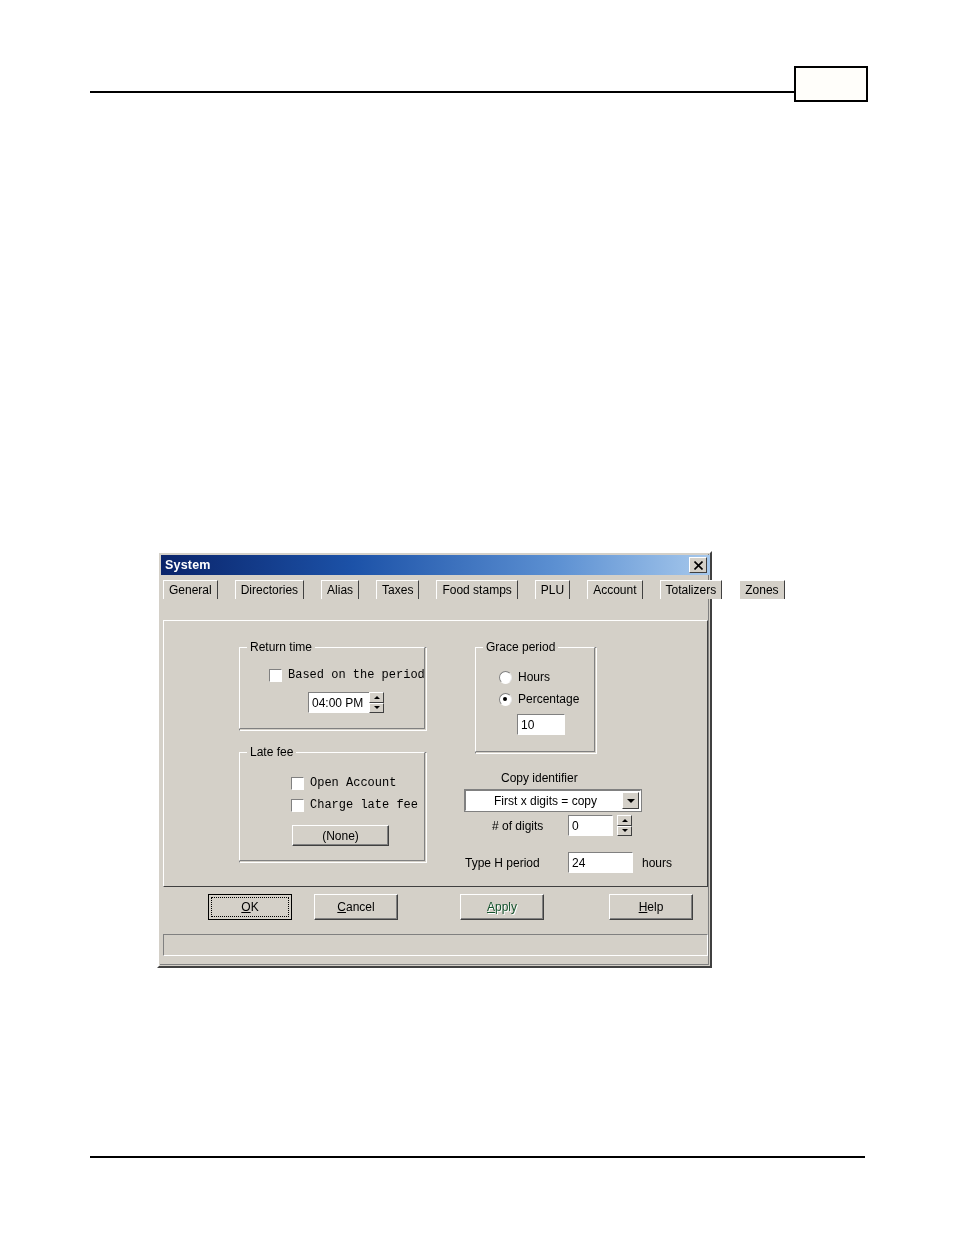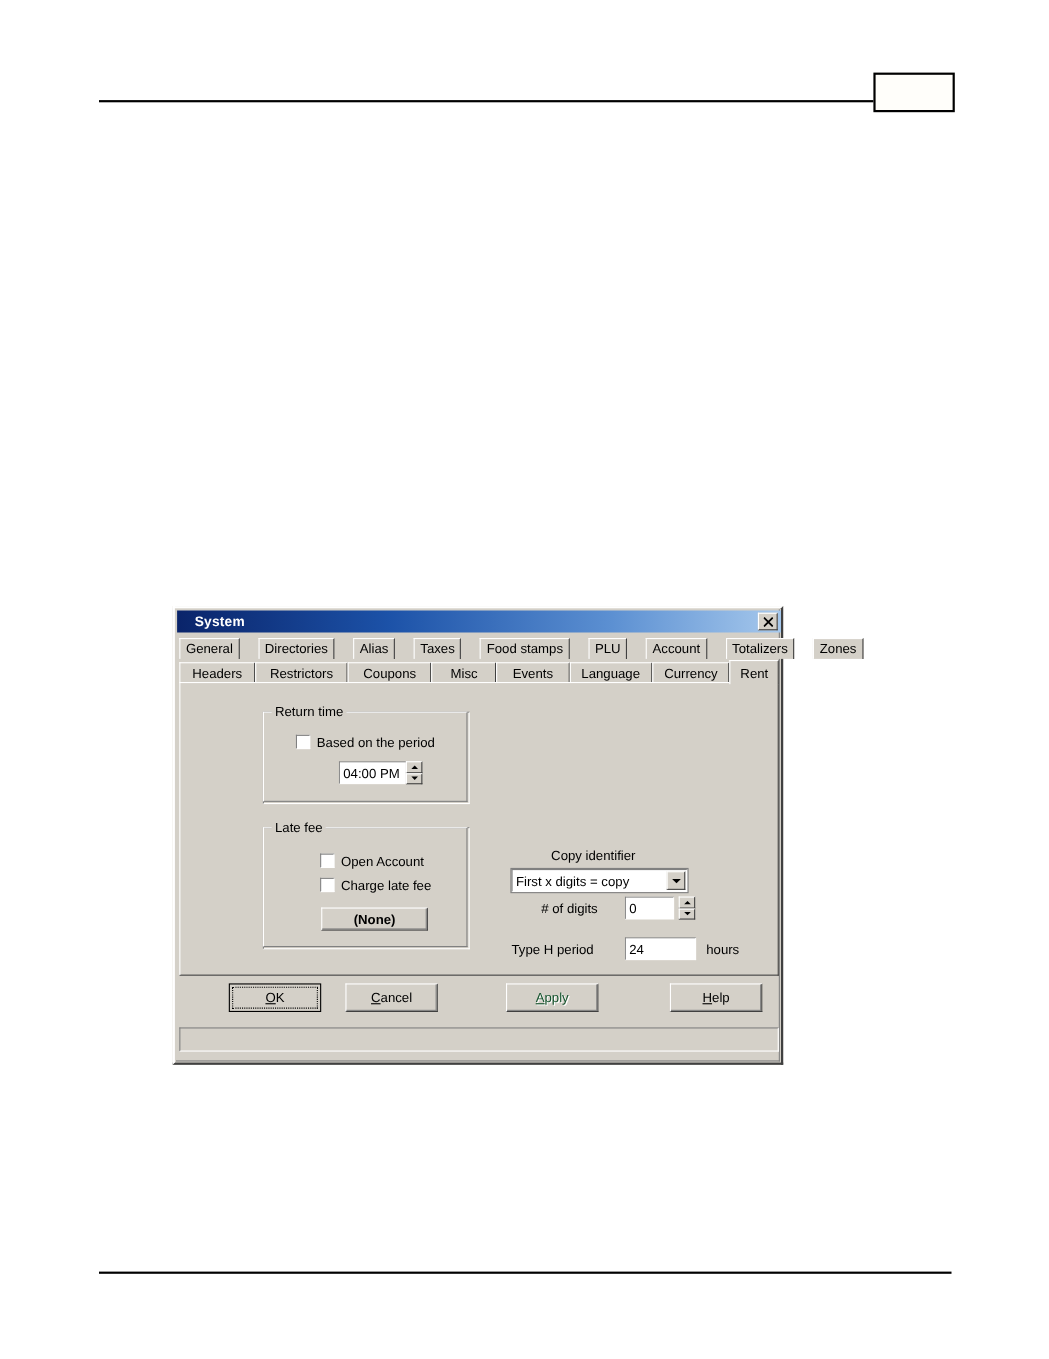--- a/index.html
+++ b/index.html
@@ -73,21 +73,21 @@
     width: 549px;
     height: 20px;
     background: linear-gradient(to right, #0a246a 0%, #1c52a8 35%, #5c90d2 72%, #a6c8ec 100%);
     display: flex;
     align-items: center;
   }
   .titlebar-text {
     color: #ffffff;
     font-weight: bold;
     font-size: 12.5px;
-    padding-left: 16px;
+    padding-left: 4px;
     letter-spacing: 0.2px;
     white-space: nowrap;
   }
   .titlebar-spacer { flex: 1; }
   .close-btn {
     width: 18px;
     height: 16px;
     margin-right: 3px;
     background: #d4d0c8;
     border-top: 1.5px solid #ffffff;
@@ -189,24 +189,25 @@
     padding: 0 3px;
     font-size: 12px;
     white-space: nowrap;
     z-index: 2;
   }
 
   
   .checkbox-row {
     position: absolute;
     display: flex;
-    align-items: flex-start;
-    font-size: 12px;
-    white-space: nowrap;
-    cursor: default;
+    align-items: center;
+    font-size: 12px;
+    white-space: nowrap;
+    cursor: default;
+    font-family: Liberation Mono, monospace;
   }
   .checkbox {
     width: 13px;
     height: 13px;
     background: #ffffff;
     border-top: 1.5px solid #808080;
     border-left: 1.5px solid #808080;
     border-right: 1.5px solid #ffffff;
     border-bottom: 1.5px solid #ffffff;
     box-sizing: border-box;
@@ -456,30 +457,20 @@
       <div class="tab" style="width:60px">General</div>
       <div class="tab" style="width:79px">Directories</div>
       <div class="tab" style="width:54px">Alias</div>
       <div class="tab" style="width:61px">Taxes</div>
       <div class="tab" style="width:91px">Food stamps</div>
       <div class="tab" style="width:50px">PLU</div>
       <div class="tab" style="width:70px">Account</div>
       <div class="tab" style="width:73px">Totalizers</div>
       <div class="tab" style="width:50px">Zones</div>
     </div>
-    <div class="tab-row row2">
-      <div class="tab" style="width:75px">Headers</div>
-      <div class="tab" style="width:92px">Restrictors</div>
-      <div class="tab" style="width:83px">Coupons</div>
-      <div class="tab" style="width:64px">Misc</div>
-      <div class="tab" style="width:72px">Events</div>
-      <div class="tab" style="width:82px">Language</div>
-      <div class="tab" style="width:77px">Currency</div>
-      <div class="tab selected" style="width:48px">Rent</div>
-    </div>
   </div>
 
   <div class="content-panel">
 
     <div class="groupbox" style="left:75px; top:26px; width:188px; height:84px;">
       <div class="groupbox-inner"></div>
       <div class="groupbox-title">Return time</div>
 
       <div class="checkbox-row" style="left:29px; top:20px;">
         <span class="checkbox"></span>
@@ -490,44 +481,60 @@
       <div class="spinner" style="left:129px; top:44px; height:21px;">
         <div class="spin-btn">
           <span class="arrow-up"></span>
         </div>
         <div class="spin-btn">
           <span class="arrow-down"></span>
         </div>
       </div>
     </div>
 
+    <div class="groupbox" style="left:311px; top:26px; width:122px; height:107px;">
+      <div class="groupbox-inner"></div>
+      <div class="groupbox-title">Grace period</div>
+
+      <div class="radio-row" style="left:23px; top:22px;">
+        <span class="radio"></span>
+        <span>Hours</span>
+      </div>
+
+      <div class="radio-row" style="left:23px; top:44px;">
+        <span class="radio checked"></span>
+        <span>Percentage</span>
+      </div>
+
+      <div class="textfield" style="left:41px; top:66px; width:48px; height:21px;">10</div>
+    </div>
 
     <div class="groupbox" style="left:75px; top:131px; width:188px; height:111px;">
       <div class="groupbox-inner"></div>
       <div class="groupbox-title">Late fee</div>
 
       <div class="checkbox-row" style="left:51px; top:23px;">
         <span class="checkbox"></span>
         <span>Open Account</span>
       </div>
 
       <div class="checkbox-row" style="left:51px; top:45px;">
         <span class="checkbox"></span>
         <span>Charge late fee</span>
       </div>
 
-      <div class="push-button" style="left:52px; top:72px; width:97px; height:21px;font-weight:bold;">
+      <div class="push-button" style="left:52px; top:72px; width:97px; height:21px;">
         <span class="inner-shade"></span>
         <span>(None)</span>
       </div>
     </div>
 
     <div class="static-label" style="left:337px; top:150px;">Copy identifier</div>
 
-    <div class="combobox" style="left:301px; top:169px; width:160px; height:21px;">
+    <div class="combobox" style="left:301px; top:169px; width:176px; height:21px;text-align:center;">
       <span class="combobox-value">First x digits = copy</span>
       <span class="combobox-arrow">
         <span class="arrow-down"></span>
       </span>
     </div>
 
     <div class="static-label" style="left:328px; top:198px;"># of digits</div>
     <div class="textfield" style="left:404px; top:194px; width:45px; height:21px;">0</div>
     <div class="spinner" style="left:453px; top:194px; height:21px;">
       <div class="spin-btn">

